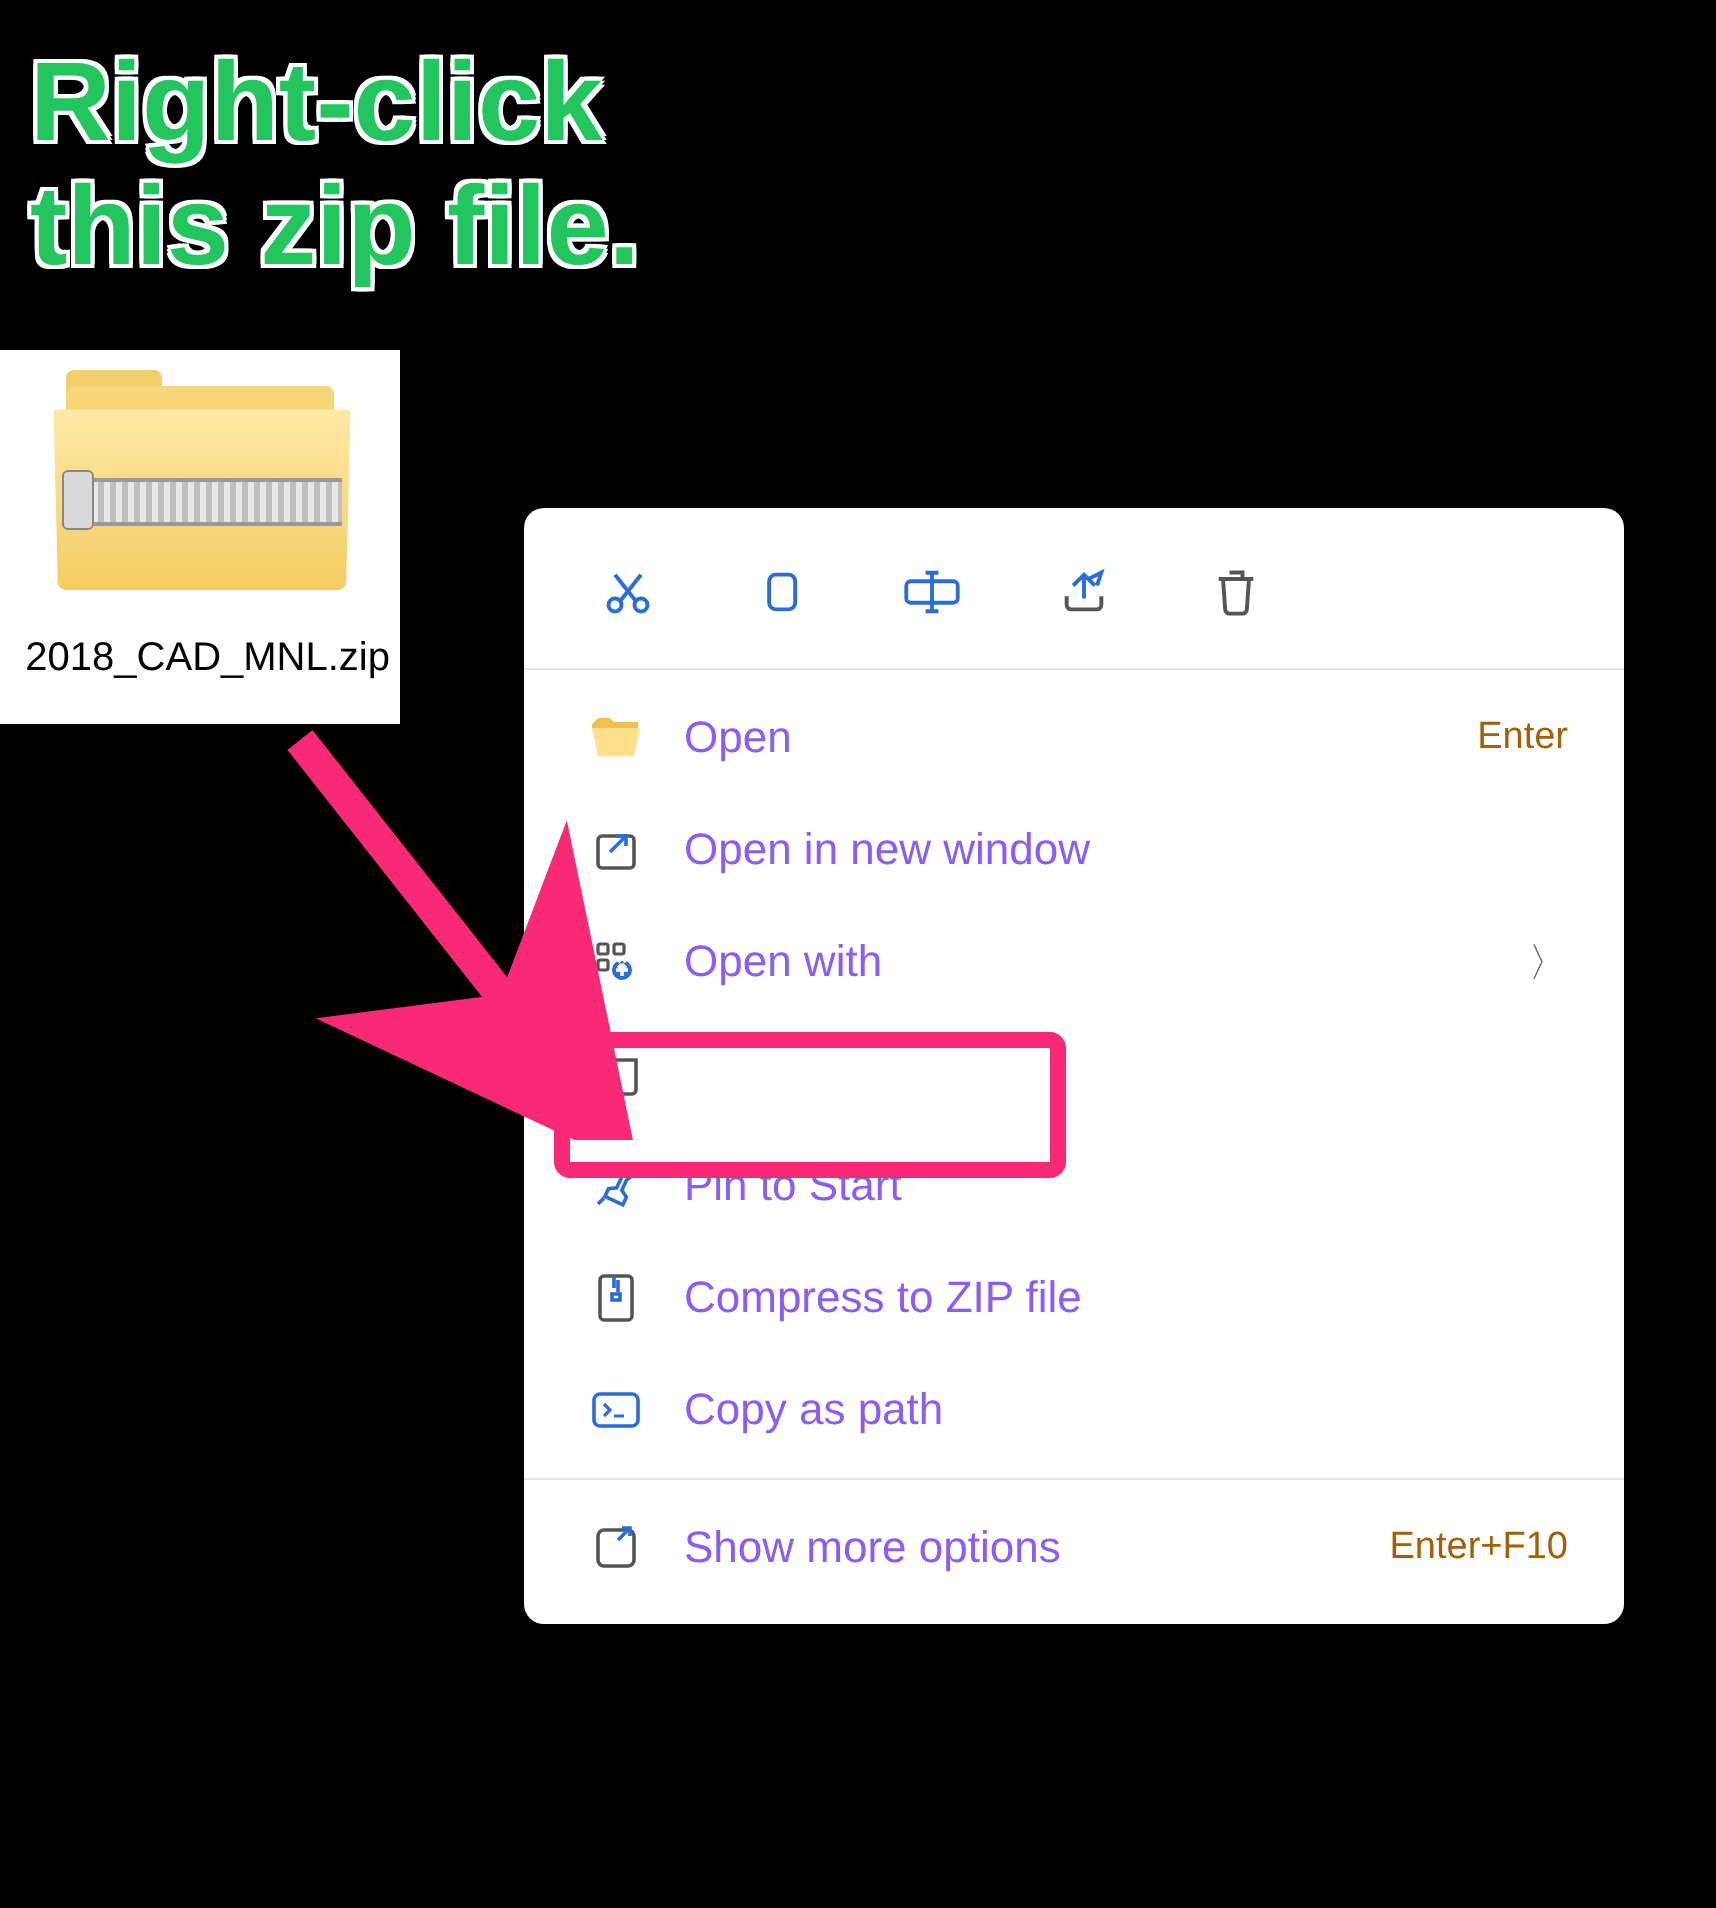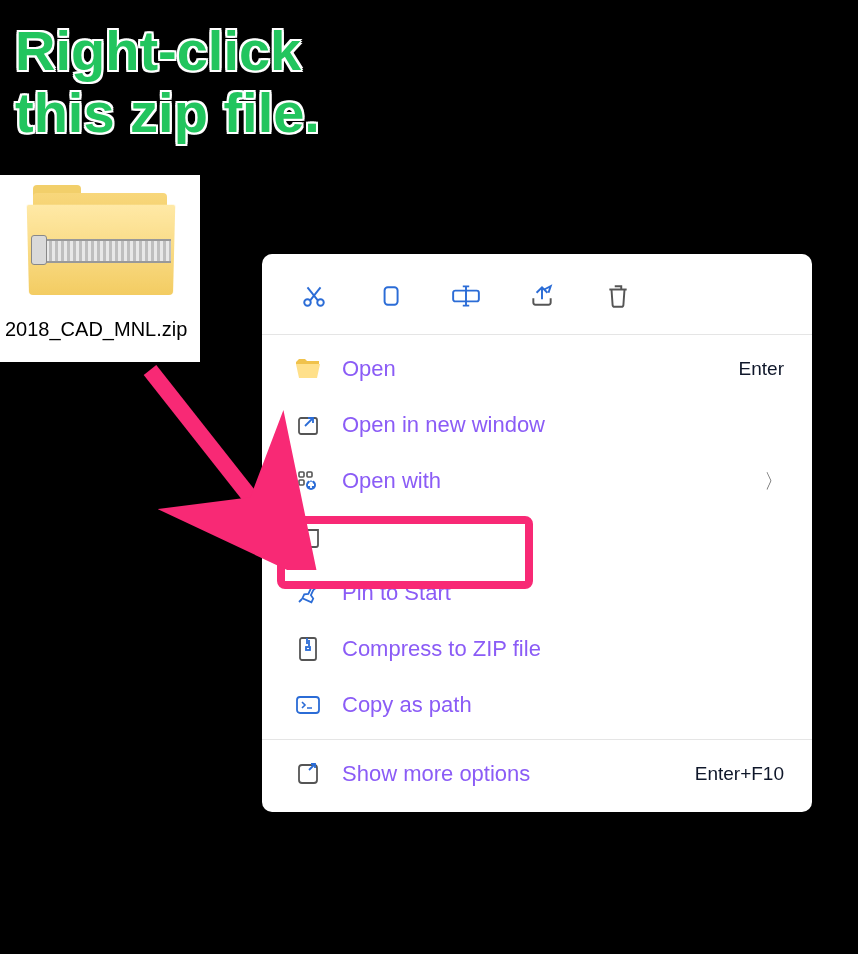--- a/index.html
+++ b/index.html
@@ -22,21 +22,21 @@
       text-shadow: 2px 2px 0 #fff, -2px -2px 0 #fff, 2px -2px 0 #fff, -2px 2px 0 #fff,
                    2px 0 0 #fff, -2px 0 0 #fff, 0 2px 0 #fff, 0 -2px 0 #fff;
       z-index: 100;
     }
     .file-icon-block {
       position: absolute;
       top: 175px;
       left: 0;
       width: 200px;
       background: #fff;
-      text-align: left;
+      text-align: right;
       padding: 10px 5px 20px 5px;
     }
     .zip-icon {
       width: 150px;
       height: 120px;
       margin: 0 auto 12px auto;
       position: relative;
     }
     .zip-icon .folder-back {
       position: absolute;
@@ -137,21 +137,21 @@
       align-items: center;
       justify-content: center;
     }
     .menu-item .mi-label {
       font-size: 22px;
       color: #8b5cf6;
       flex: 1;
     }
     .menu-item .mi-shortcut {
       font-size: 19px;
-      color: #0f172a;
+      color: #a16207;
     }
     .menu-item .mi-chevron {
       color: #6b6b6b;
       font-size: 20px;
     }
     .highlight-box {
       position: absolute;
       top: 516px;
       left: 277px;
       width: 256px;

